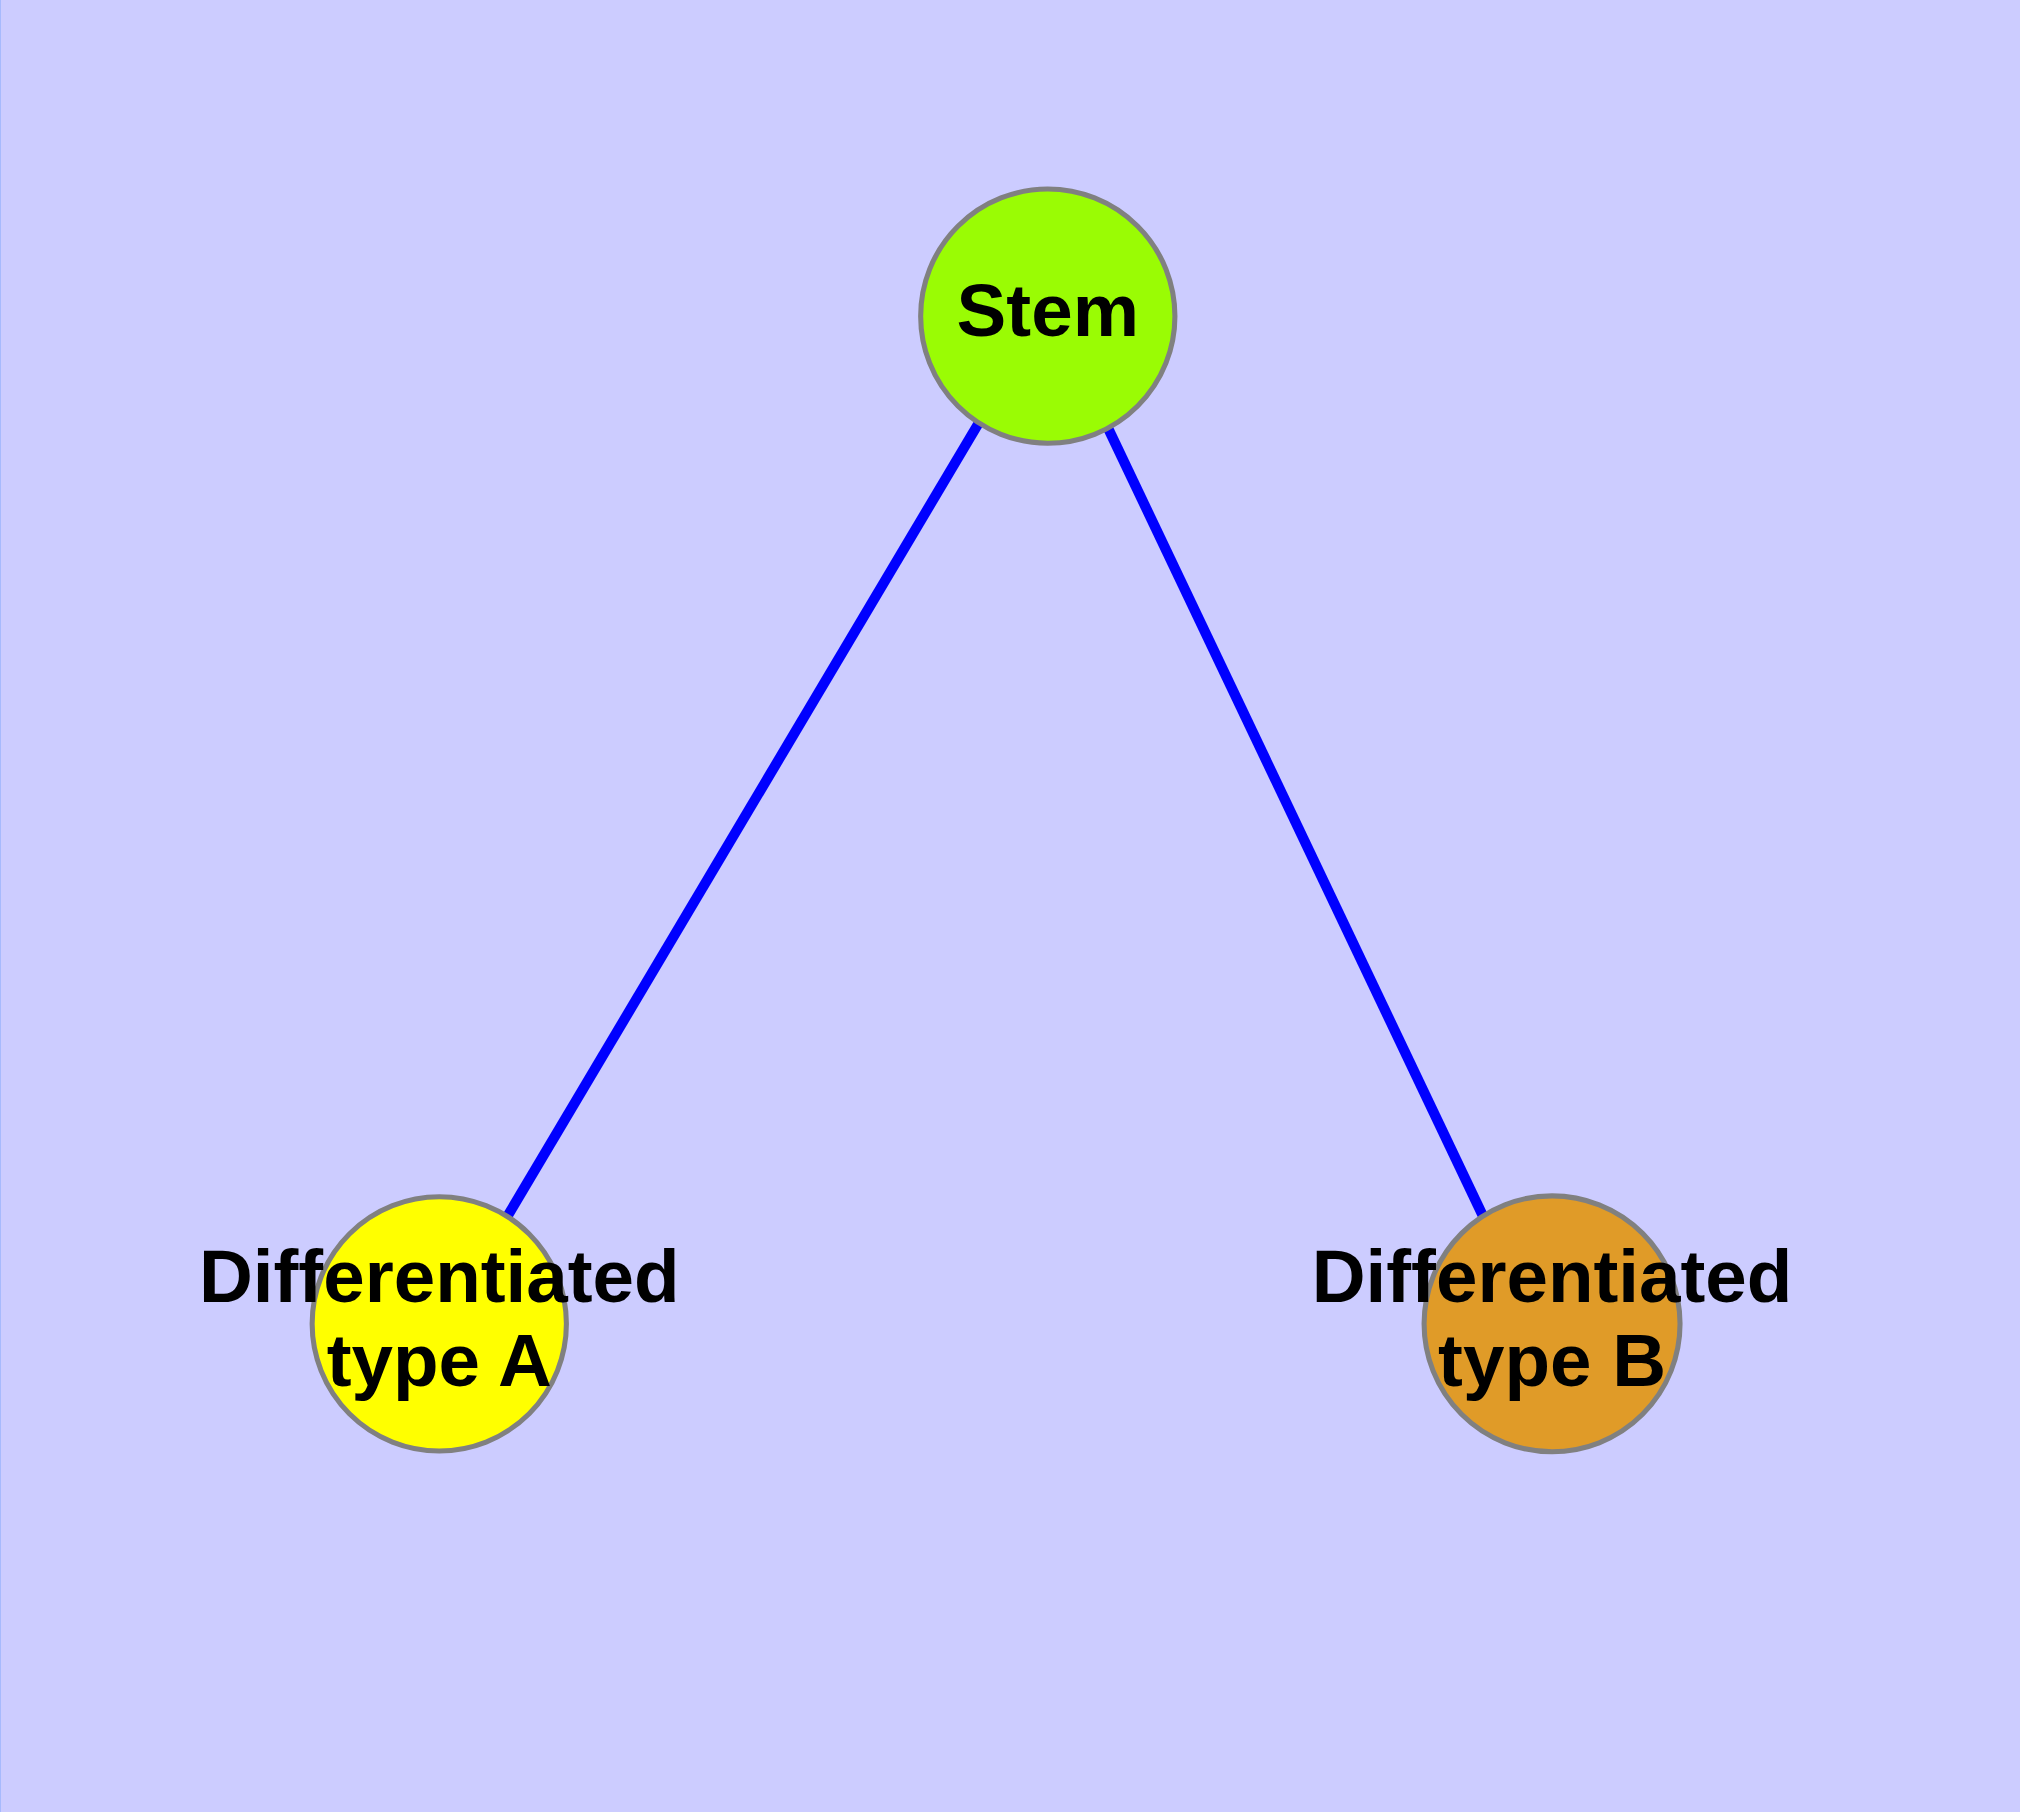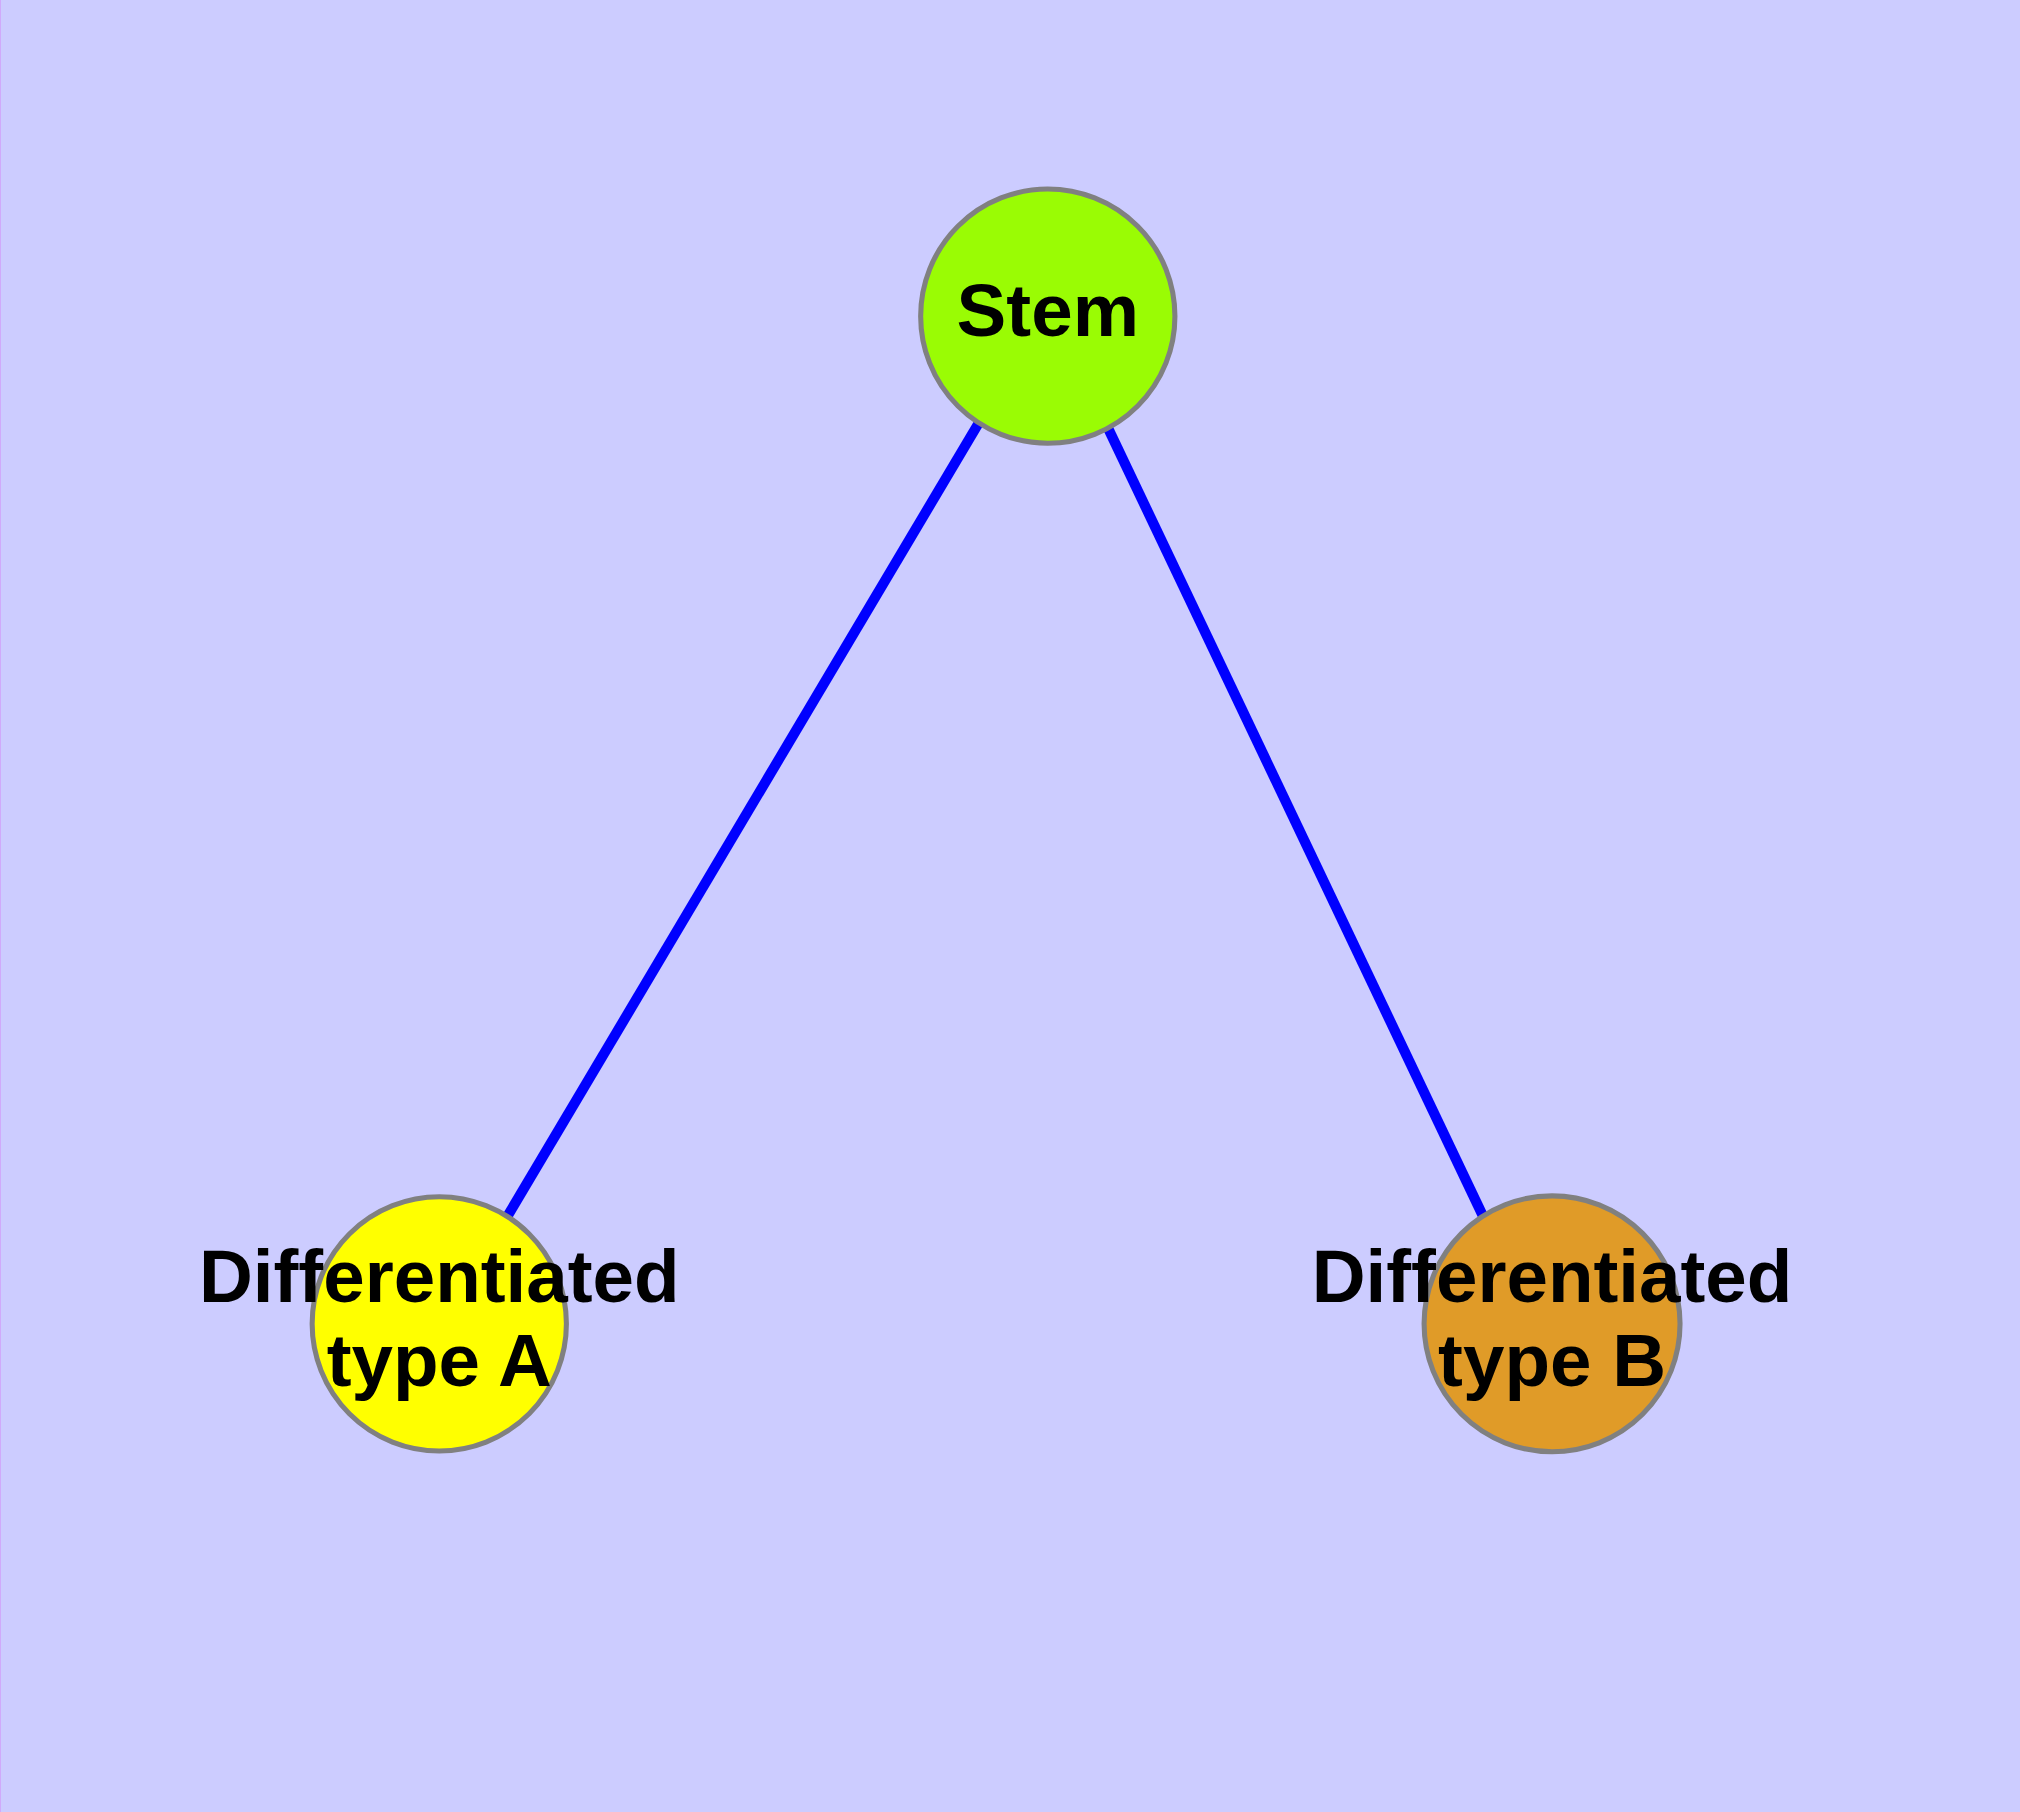--- a/index.html
+++ b/index.html
@@ -32,21 +32,21 @@
     font-weight: bold;
     fill: #000000;
     text-anchor: middle;
     dominant-baseline: middle;
     paint-order: normal;
   }
 </style>
 </head>
 <body style="background: rgb(204, 204, 255);">
 
-<div id="graph-canvas" style="background: #d946ef;">
+<div id="graph-canvas" style="background: #3b82f6;">
   <svg id="graph-svg" viewBox="0 0 2384 2138">
     <rect id="bg-rect" x="0" y="0" width="2384" height="2138" fill="#ccccff"></rect>
     <g id="edges-group">
         <line x1="1154" y1="500" x2="599" y2="1434" stroke="#0000ff" stroke-width="12" stroke-linecap="butt"></line>
         <line x1="1307" y1="505" x2="1751" y2="1438" stroke="#0000ff" stroke-width="12" stroke-linecap="butt"></line>
       </g>
     <g id="nodes-group">
         <g>
           <circle cx="1236" cy="373" r="150" fill="#9afc04" stroke="#808080" stroke-width="6"></circle>
           <text class="node-label" x="1236" y="373" font-size="88" fill="#000000"><tspan x="1236" dy="0">Stem</tspan></text>

